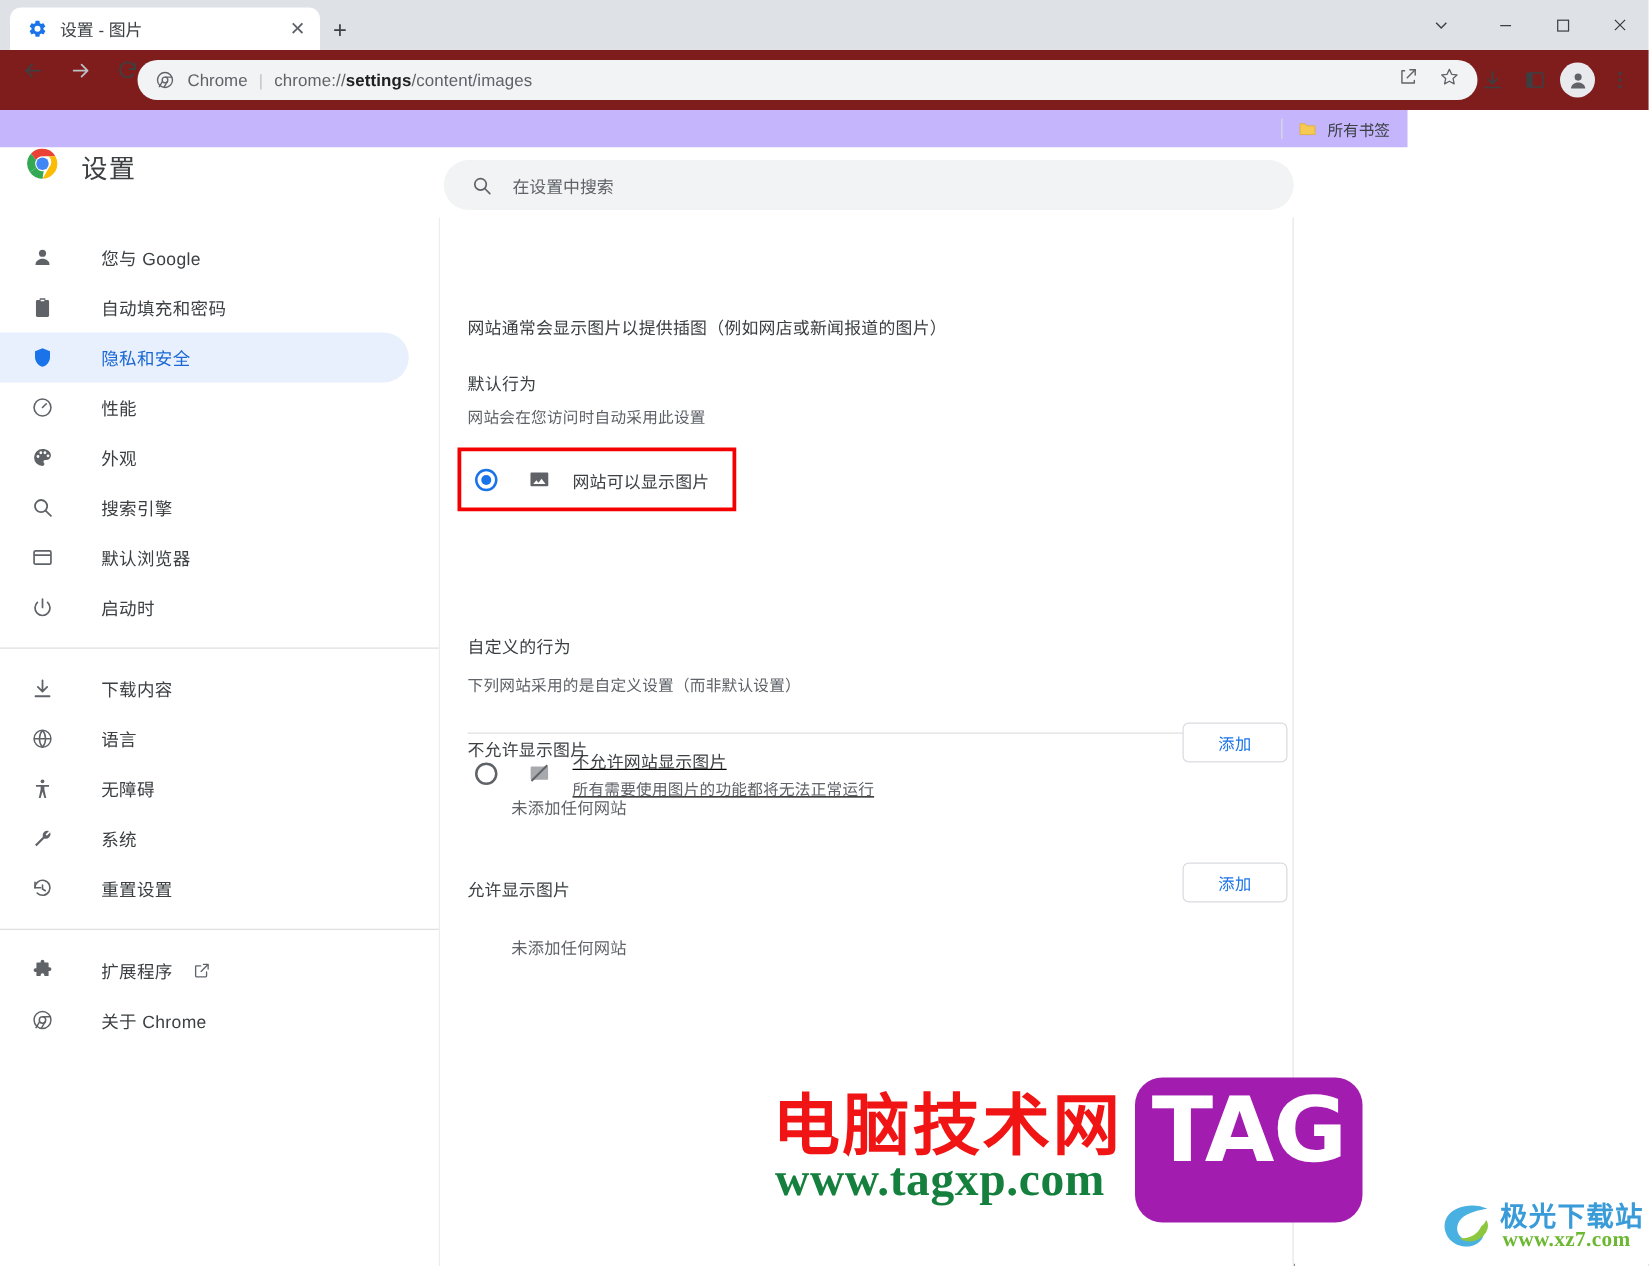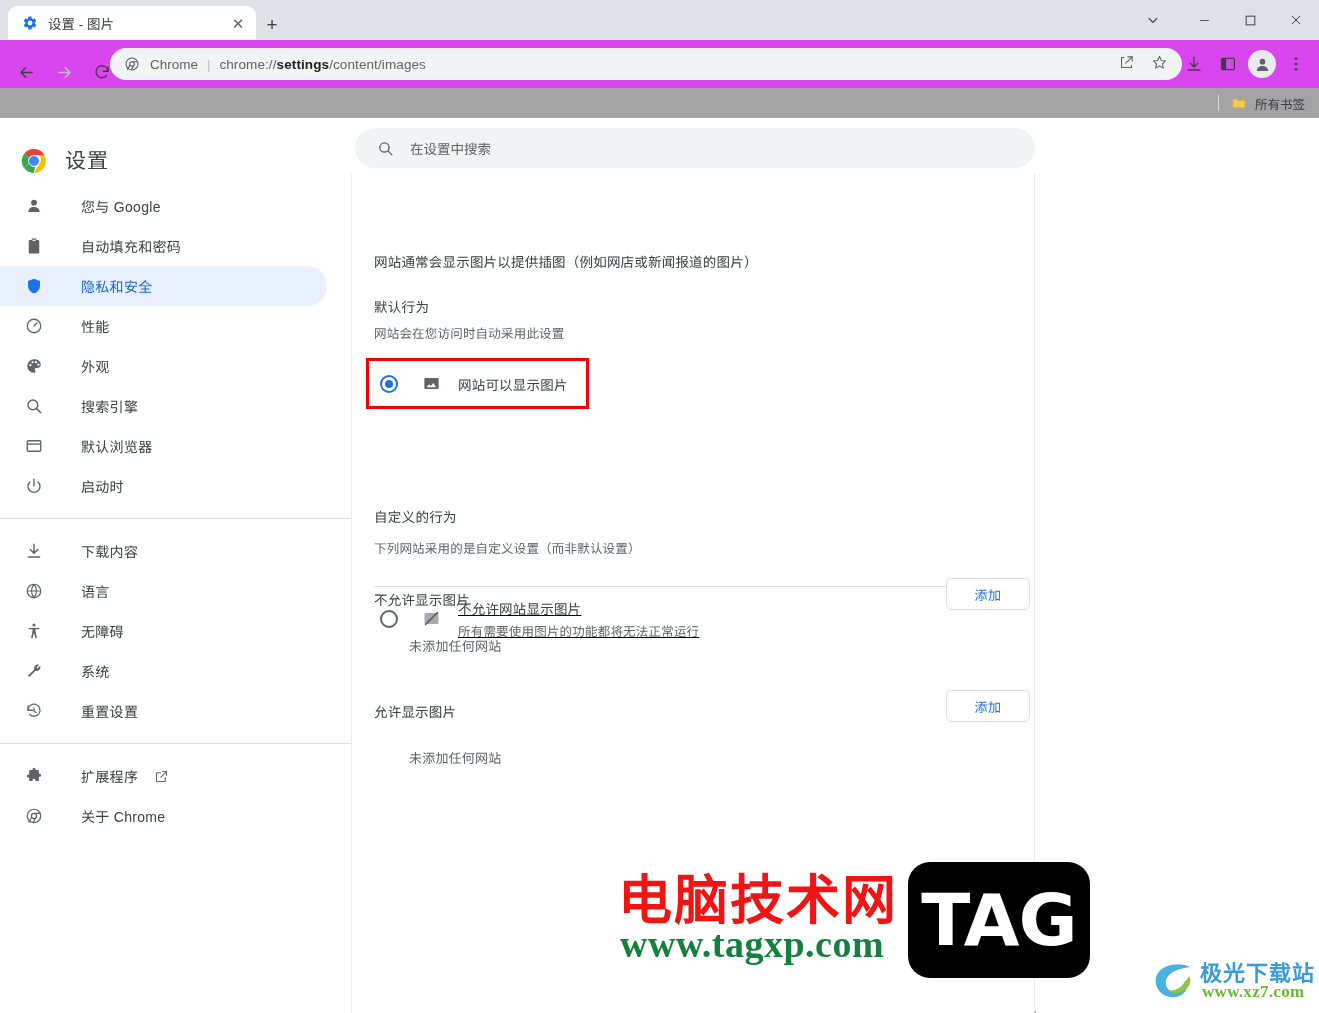--- a/index.html
+++ b/index.html
@@ -39,21 +39,21 @@
   .wincontrols { position: absolute; right: 0; top: 0; height: 40px; display: flex; }
   .wc {
     width: 46px; height: 40px; display: flex; align-items: center; justify-content: center;
     color: #3c4043;
   }
   .wc.chev { width: 56px; }
 
   
   .toolbar {
     position: absolute; left: 0; top: 40px; width: 1319px; height: 48px;
-    background: #d946ef; display: flex; align-items: flex-end;
+    background: #7f1d1d; display: flex; align-items: flex-start;
   }
   .navbtn {
     width: 32px; height: 32px; margin-left: 6px;
     display: flex; align-items: center; justify-content: center;
     color: #5f6368;
   }
   .navbtn:first-child { margin-left: 10px; }
   .navbtn.disabled { color: #bdc1c6; }
   .omnibox {
     position: absolute; left: 110px; top: 8px; width: 1072px; height: 32px;
@@ -74,38 +74,38 @@
     width: 30px; height: 30px; display: flex; align-items: center; justify-content: center;
     color: #5f6368;
   }
   .avatar-ring {
     width: 28px; height: 28px; border-radius: 50%; background: #e8eaed;
     display: flex; align-items: center; justify-content: center; color: #5f6368;
   }
 
   
   .bookmarks {
-    position: absolute; left: 0; top: 88px; width: 1319px; height: 30px;
-    background: #a3a3a3; display: flex; align-items: center; justify-content: flex-end;
+    position: absolute; left: 0; top: 88px; width: 1126px; height: 30px;
+    background: #c4b5fd; display: flex; align-items: center; justify-content: flex-end;
     padding-right: 14px;
   }
   .bm-divider { width: 1px; height: 16px; background: #dadce0; margin-right: 12px; }
   .bm-folder { width: 16px; height: 16px; margin-right: 8px; }
   .bm-label { font-size: 12.5px; color: #3c4043; }
 
   
   .page {
     position: absolute; left: 0; top: 118px; width: 1319px; height: 895px;
     background: #fff; border-bottom: 2px solid #8a8a8a;
   }
 
   
   .set-header {
     position: absolute; left: 0; top: 0; width: 1319px; height: 56px;
-    display: flex; align-items: flex-end;
+    display: flex; align-items: flex-start;
   }
   .chrome-logo { width: 26px; height: 26px; margin-left: 21px; }
   .set-title { font-size: 21px; color: #3c4043; margin-left: 18px; letter-spacing: 1px; }
   .set-search {
     position: absolute; left: 355px; top: 10px; width: 680px; height: 40px;
     background: #f1f3f4; border-radius: 20px;
     display: flex; align-items: center; padding: 0 22px;
   }
   .set-search .ico { margin-right: 16px; color: #5f6368; display: flex; }
   .set-search .ph { font-size: 13.5px; color: #5f6368; }
@@ -200,22 +200,22 @@
     font-family: "DejaVu Sans", sans-serif; font-weight: 700;
     font-size: 54px; color: #f01414; letter-spacing: 2px; white-space: nowrap;
   }
   .wm-url {
     position: absolute; left: 2px; top: 66px;
     font-family: "Liberation Serif", serif; font-weight: 700;
     font-size: 38px; color: #15803d; letter-spacing: .5px; white-space: nowrap;
   }
   .wm-tag {
     position: absolute; left: 290px; top: 6px; width: 182px; height: 116px;
-    background: #000000; border-radius: 22px;
-    display: flex; align-items: center; justify-content: center;
+    background: #a21caf; border-radius: 22px;
+    display: flex; justify-content: center;
   }
   .wm-tag span {
     font-family: "DejaVu Sans", sans-serif; font-weight: 700;
     font-size: 72px; color: #fff; letter-spacing: -1px;
   }
   .wm-corner { position: absolute; left: 1152px; top: 955px; width: 160px; height: 52px; }
   .wm-corner .swirl { position: absolute; left: 0; top: 6px; }
   .wm-corner .c-cn {
     position: absolute; left: 48px; top: 0;
     font-family: "DejaVu Sans", sans-serif; font-weight: 700;

